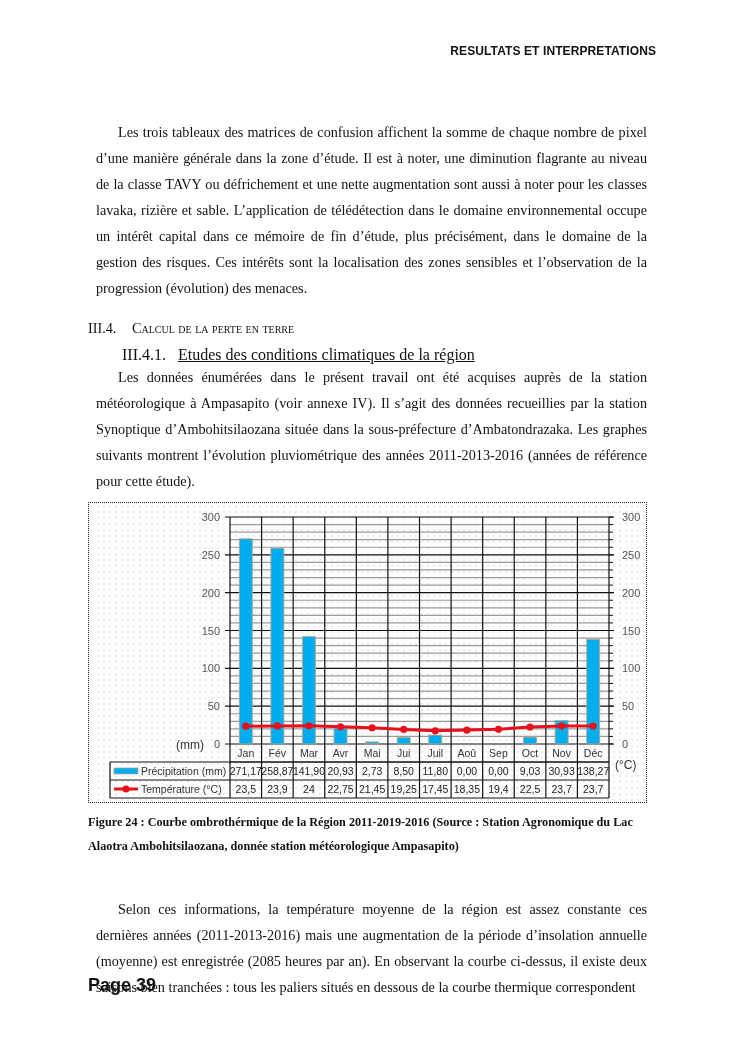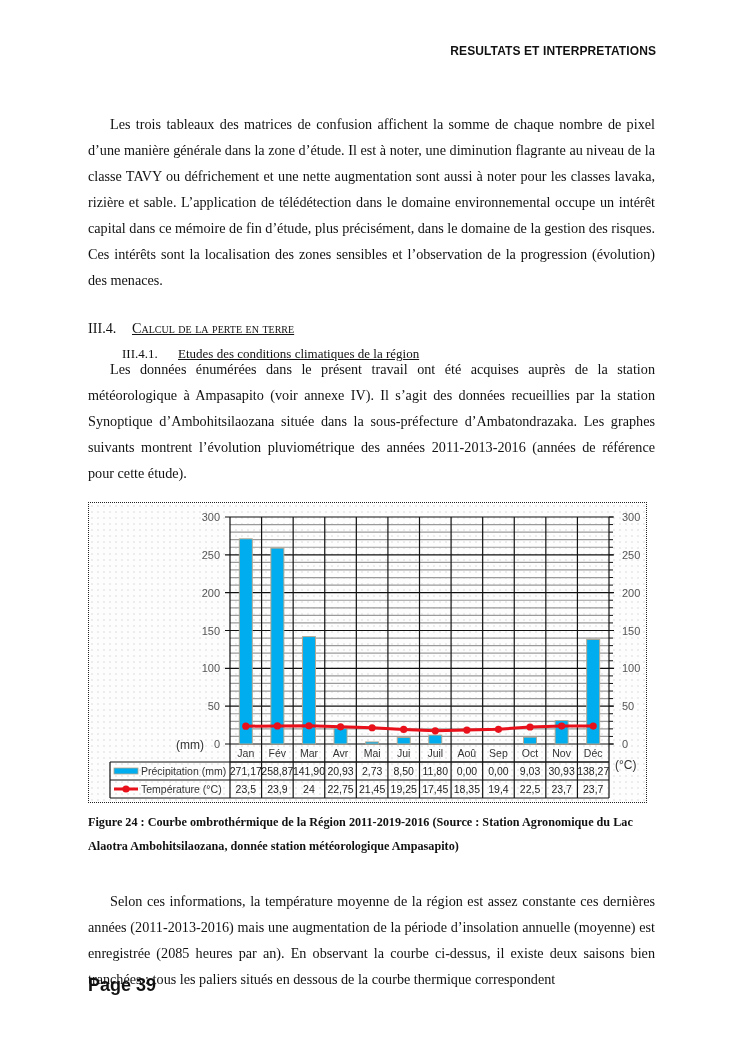--- a/index.html
+++ b/index.html
@@ -1,23 +1,23 @@
 <!DOCTYPE html>
 <html><head>
 <meta charset="utf-8">
 <style>
   html, body { margin:0; padding:0; background:#ffffff; }
   body { width:745px; height:1053px; position:relative; overflow:hidden; font-family:"Liberation Serif", serif; color:#111; }
   .header-title { position:absolute; top:44px; right:89px; font-family:"Liberation Sans", sans-serif; font-weight:bold; font-size:12px; letter-spacing:0.1px; }
   .para { position:absolute; left:88px; width:567px; font-size:14.2px; line-height:26px; text-align:justify; }
-  .para p { margin:0; text-indent:22px; }
+  .para p { margin:8px; text-indent:22px; }
   .h1 { position:absolute; left:88px; top:320px; font-size:14.2px; }
   .h1 .num { display:inline-block; width:44px; }
-  .h1 .t { text-decoration:underline; font-variant:small-caps; }
-  .h2 { position:absolute; left:122px; top:346px; font-size:13px; }
+  .h1 .t { font-variant:small-caps; }
+  .h2 { position:absolute; left:122px; top:346px; font-size:16px; }
   .h2 .num { display:inline-block; width:56px; }
   .h2 .t { text-decoration:underline; }
   .chart-frame { position:absolute; left:88px; top:502px; width:559px; height:301px; border:1px dotted #222; box-sizing:border-box;
     background-color:#fdfdfd;
     background-image: radial-gradient(#d8d8d8 0.6px, transparent 0.8px);
     background-size:6px 6px; }
   .chart-svg { position:absolute; left:0; top:0; }
   .caption { position:absolute; left:88px; top:810px; width:567px; font-size:12.2px; font-weight:bold; line-height:24px; }
   .footer { position:absolute; left:88px; top:975px; font-family:"Liberation Sans", sans-serif; font-weight:bold; font-size:18px; }
 </style>

